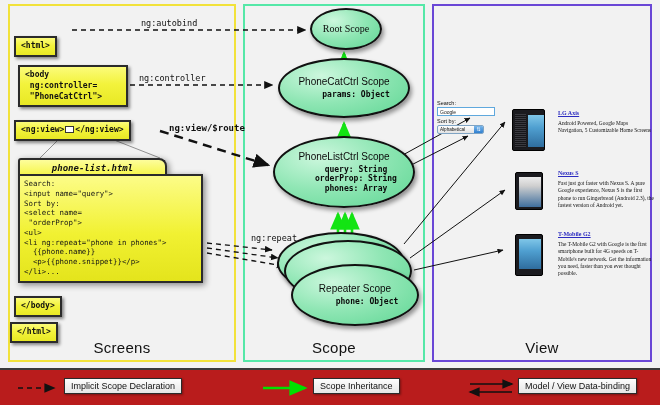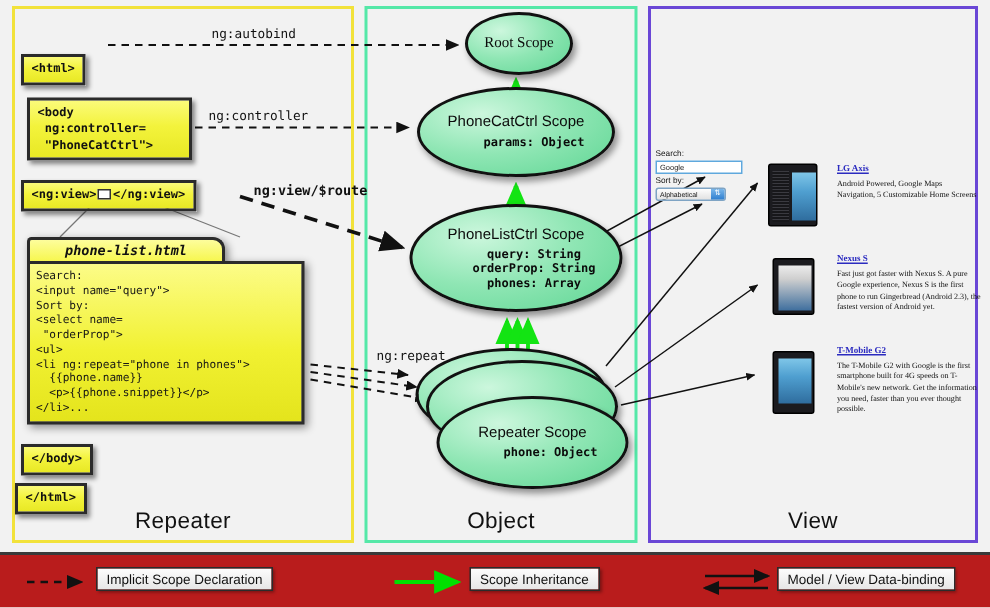--- a/index.html
+++ b/index.html
@@ -64,21 +64,21 @@
   }
 
   
   #tpl-file {
     position: absolute;
     left: 18px; top: 158px;
     width: 185px;
     filter: drop-shadow(2px 2px 3px rgba(0,0,0,.45));
   }
   #tpl-file-tab {
-    width: 132px;
+    width: 149px;
     background: linear-gradient(180deg,#fdfd9c 0%, #f6f64a 100%);
     border: 2px solid #2b2b2b;
     border-bottom: none;
     border-radius: 3px 8px 0 0;
     font-family: "DejaVu Sans Mono", "Liberation Mono", monospace;
     font-weight: bold;
     font-style: italic;
     font-size: 9px;
     text-align: center;
     padding: 3px 2px 2px;
@@ -225,24 +225,24 @@
     white-space: nowrap;
   }
   svg.ovl { position: absolute; left: 0; top: 0; width: 660px; height: 405px; pointer-events: none; }
 </style>
 </head>
 <body>
 
 <div id="stage">
 
   <div class="panel" id="panel-template">
-    <div class="panel-label">Repeater</div>
+    <div class="panel-label">Screens</div>
   </div>
   <div class="panel" id="panel-model">
-    <div class="panel-label">Object</div>
+    <div class="panel-label">Scope</div>
   </div>
   <div class="panel" id="panel-view">
     <div class="panel-label">View</div>
   </div>
 
   <svg class="ovl" viewBox="0 0 660 405">
     <defs>
       <marker id="arr-black" markerWidth="7" markerHeight="7" refX="6" refY="3" orient="auto">
         <path d="M0,0 L7,3 L0,6 z" fill="#111"></path>
       </marker>

